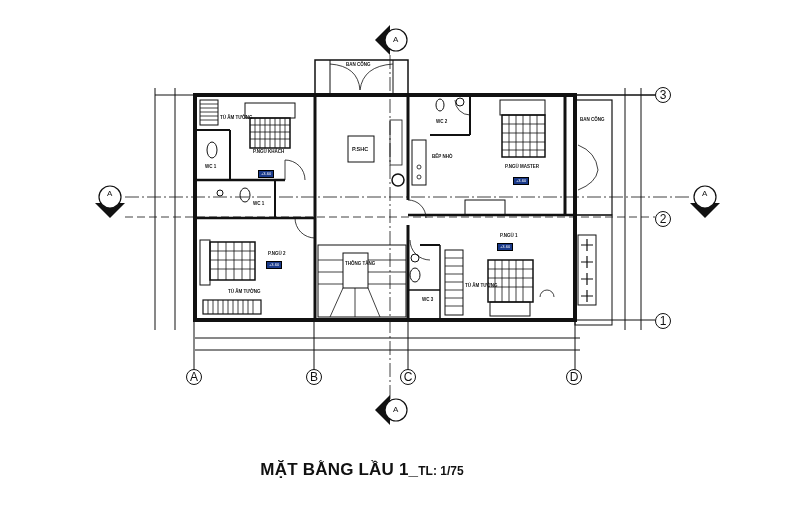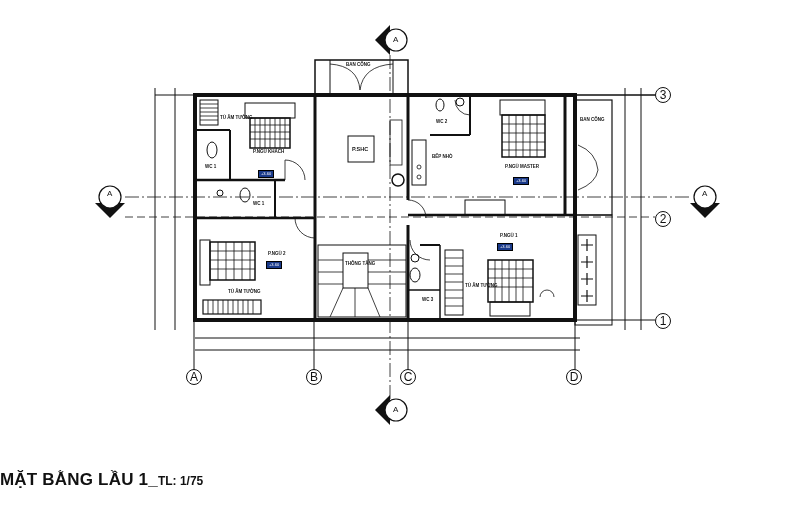--- a/index.html
+++ b/index.html
@@ -4,21 +4,21 @@
   <style>
     html, body { margin:0; padding:0; background:#ffffff; }
     body { width:800px; height:509px; position:relative; overflow:hidden; font-family:"Liberation Sans", sans-serif; }
     #plan { position:absolute; left:0; top:0; }
     .lbl { position:absolute; font-family:"Liberation Sans", sans-serif; font-weight:bold; color:#111; white-space:nowrap; line-height:1; }
     .tiny { font-size:4.5px; }
     .small { font-size:5.5px; }
     .tag { position:absolute; font-size:4px; background:#1a3a8a; color:#fff; padding:1px 2px; border:0.6px solid #000; font-family:"Liberation Sans", sans-serif; line-height:1; }
     .grid-bubble { position:absolute; width:16px; height:16px; border:1.5px solid #111; border-radius:50%; background:#fff; display:flex; align-items:center; justify-content:center; font-size:12px; color:#111; box-sizing:border-box; font-family:"Liberation Sans", sans-serif; }
     .sec-letter { position:absolute; font-size:8px; color:#111; font-family:"Liberation Sans", sans-serif; }
-    #title { position:absolute; left:0; width:724px; top:470px; text-align:left; color:#111; }
+    #title { position:absolute; left:0; width:724px; top:460px; text-align:center; color:#111; }
     #title .main { font-size:17px; font-weight:bold; letter-spacing:0.2px; }
     #title .scale { font-size:12px; font-weight:bold; }
   </style>
 </head>
 <body>
 
 <svg id="plan" width="800" height="509" viewBox="0 0 800 509" xmlns="http://www.w3.org/2000/svg">
   <g stroke="#111" fill="none">
 
     <line x1="155" y1="95" x2="660" y2="95" stroke-width="1"></line>

